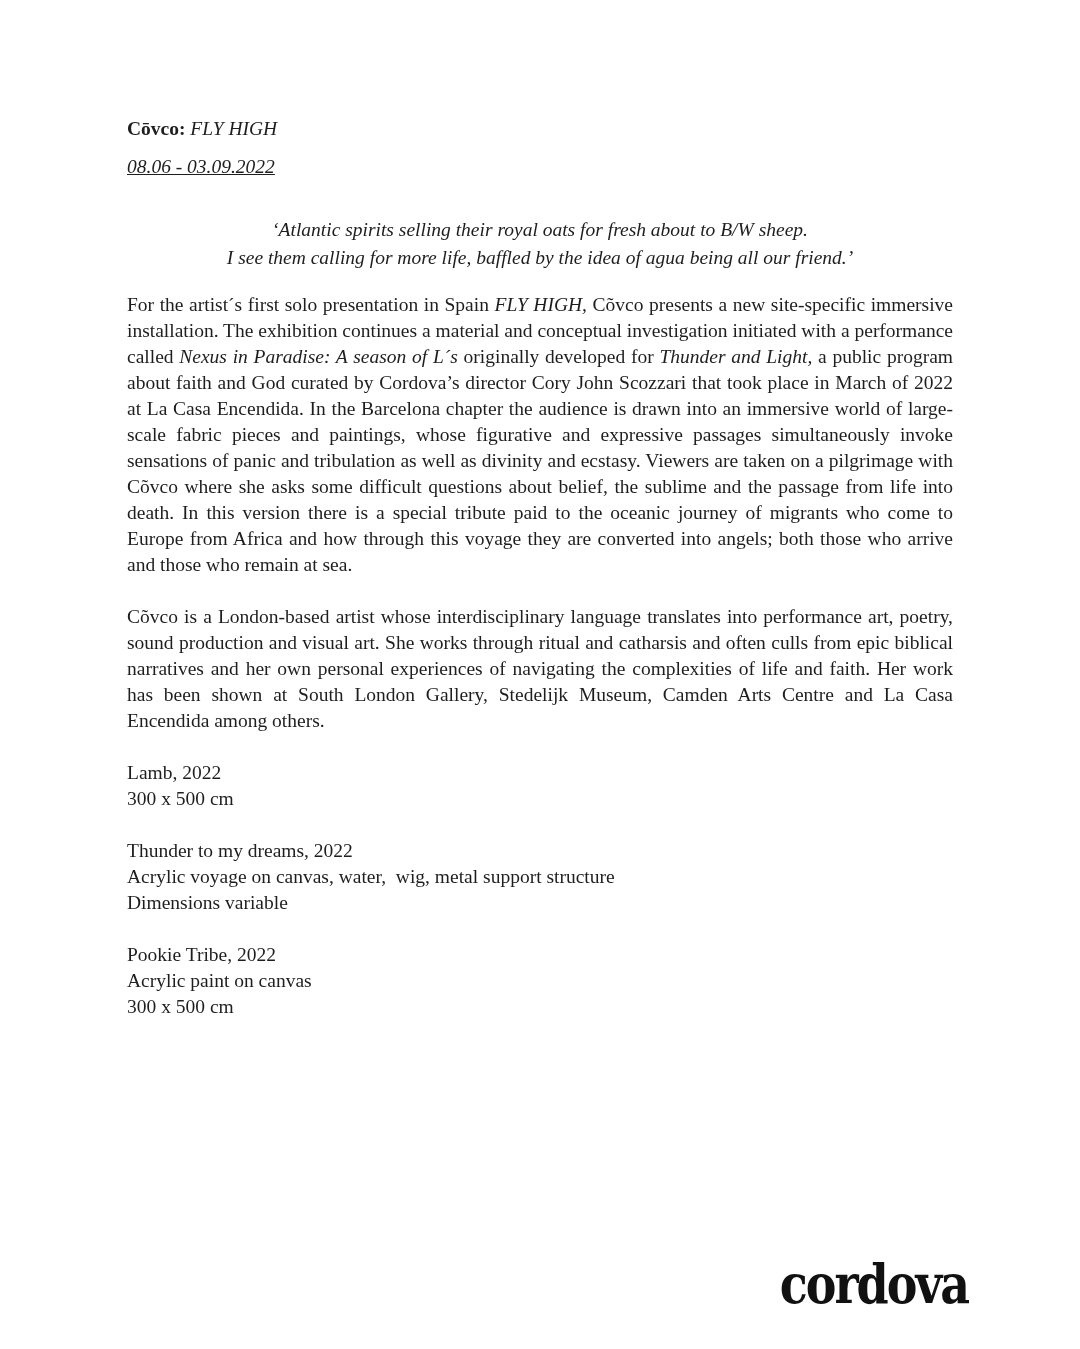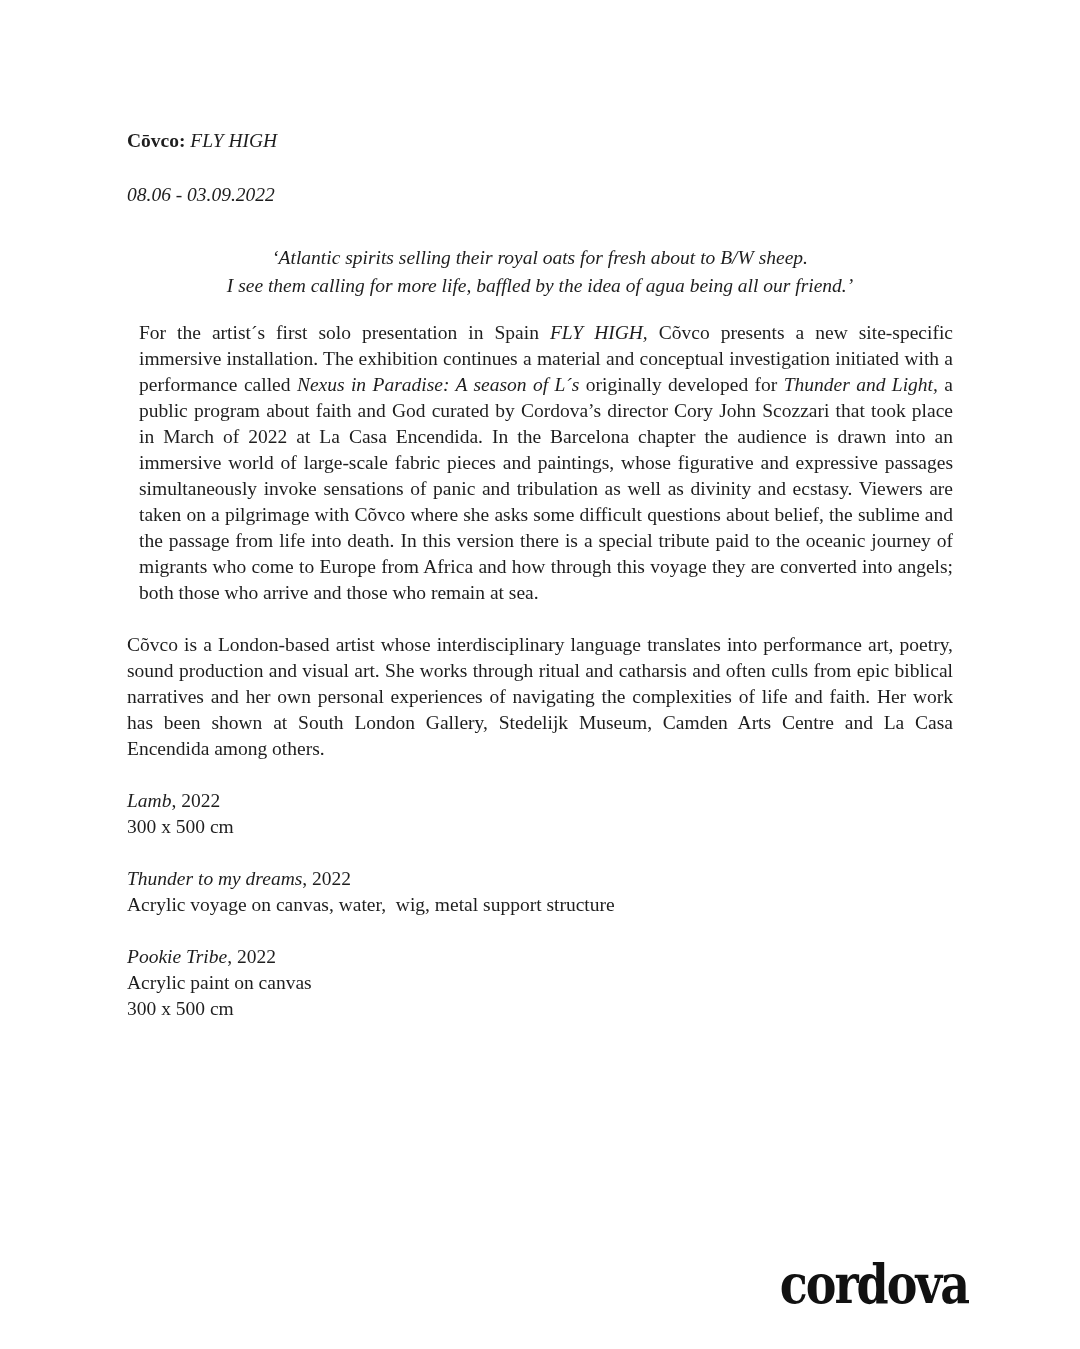--- a/index.html
+++ b/index.html
@@ -11,47 +11,48 @@
     height: 1349px;
     background: #ffffff;
     color: #1e1e1e;
     font-family: "Liberation Serif", "DejaVu Serif", serif;
     position: relative;
     overflow: hidden;
   }
   .content {
     position: absolute;
     left: 127px;
-    top: 128px;
+    top: 116px;
     width: 826px;
     font-size: 19.5px;
     line-height: 26px;
   }
   .title-line .artist { font-weight: bold; }
   .title-line .show-title { font-style: italic; }
   .date-line {
-    margin-top: 28px;
+    margin-top: 12px;
     font-style: italic;
+    text-decoration: underline;
   }
   .quote {
     margin-top: 36px;
     text-align: center;
     font-style: italic;
     line-height: 28px;
   }
   .para {
     text-align: justify;
     text-justify: inter-word;
   }
-  .para-1 { margin-top: 20px; margin-left: 12px; }
+  .para-1 { margin-top: 20px; }
   .para-2 { margin-top: 26px; }
   .works-heading { margin-top: 26px; }
   .work { margin-top: 26px; }
   .work div { white-space: pre-wrap; }
-  .work .work-title { font-style: italic; }
+  .work .work-title { }
   .logo {
     position: absolute;
     top: 1252px;
     right: 112px;
     font-family: "DejaVu Serif", serif;
     font-weight: bold;
     font-size: 46px;
     letter-spacing: -2px;
     transform: scaleY(1.18);
     transform-origin: top right;
@@ -82,20 +83,21 @@
 
 
   <div class="work">
     <div><span class="work-title">Lamb</span><span>, 2022</span></div>
     <div>300 x 500 cm</div>
   </div>
 
   <div class="work">
     <div><span class="work-title">Thunder to my dreams</span><span>, 2022</span></div>
     <div>Acrylic voyage on canvas, water,  wig, metal support structure</div>
+    <div>Dimensions variable</div>
   </div>
 
   <div class="work">
     <div><span class="work-title">Pookie Tribe</span><span>, 2022</span></div>
     <div>Acrylic paint on canvas</div>
     <div>300 x 500 cm</div>
   </div>
 
 </div>
 

